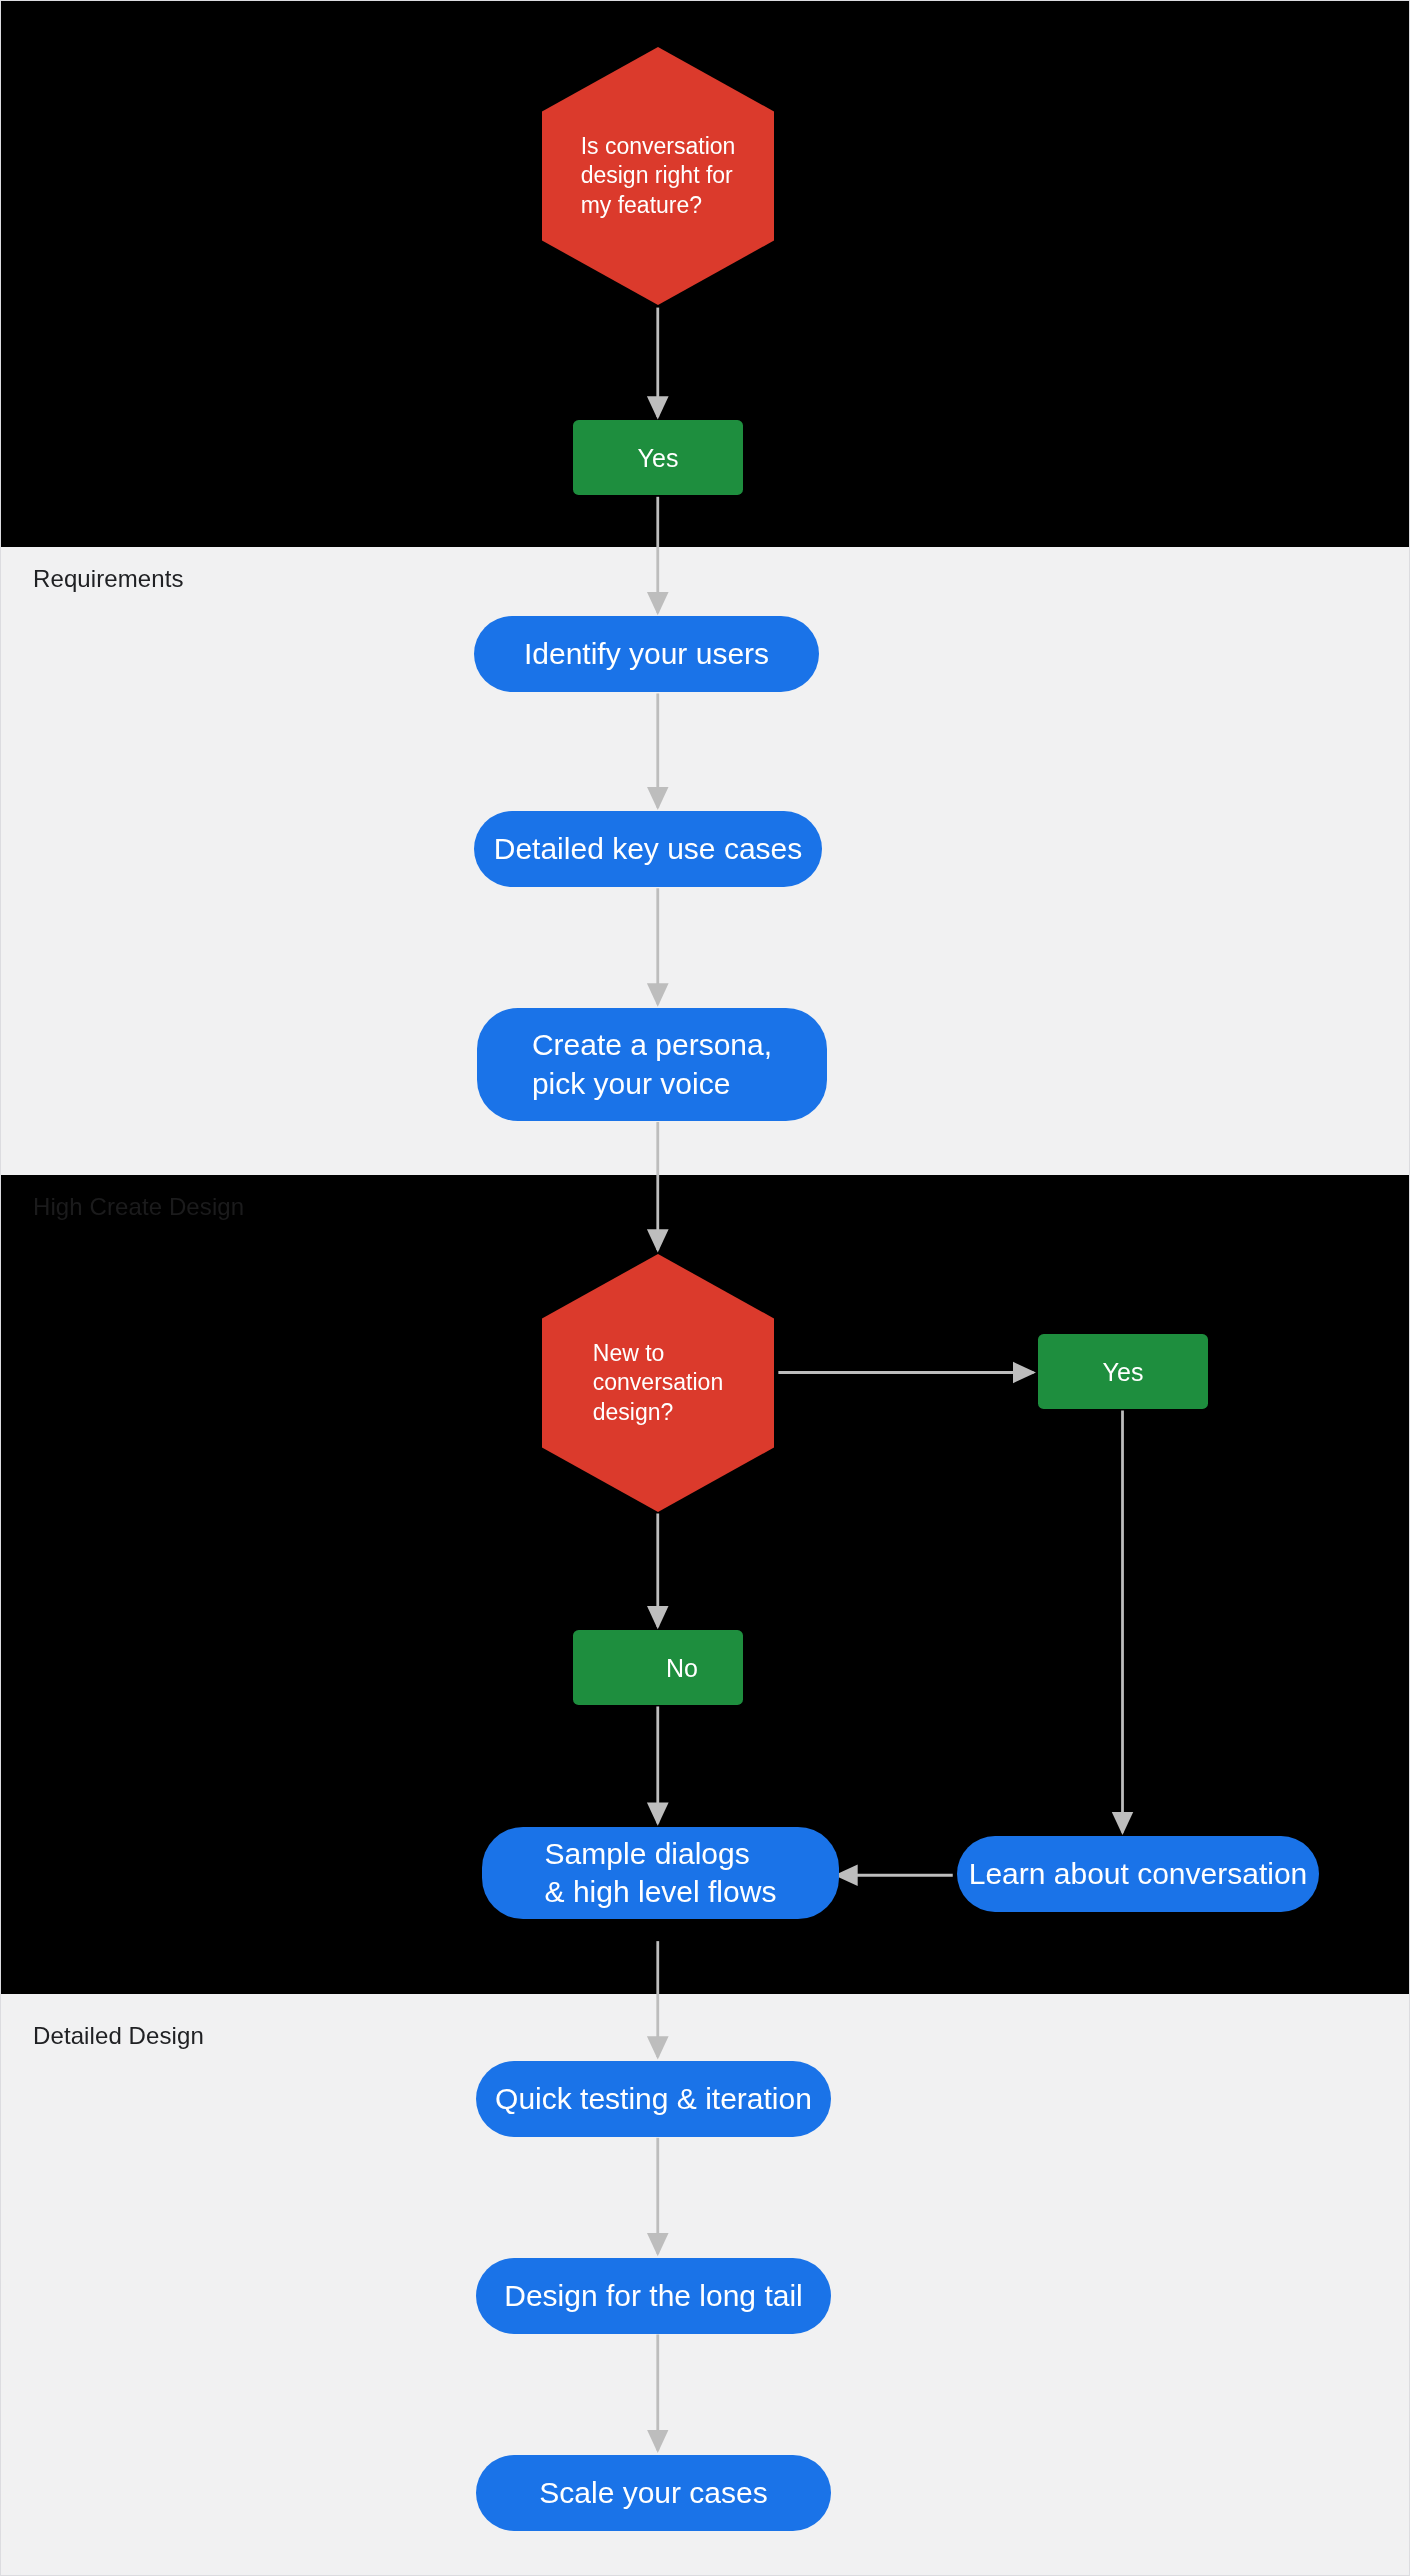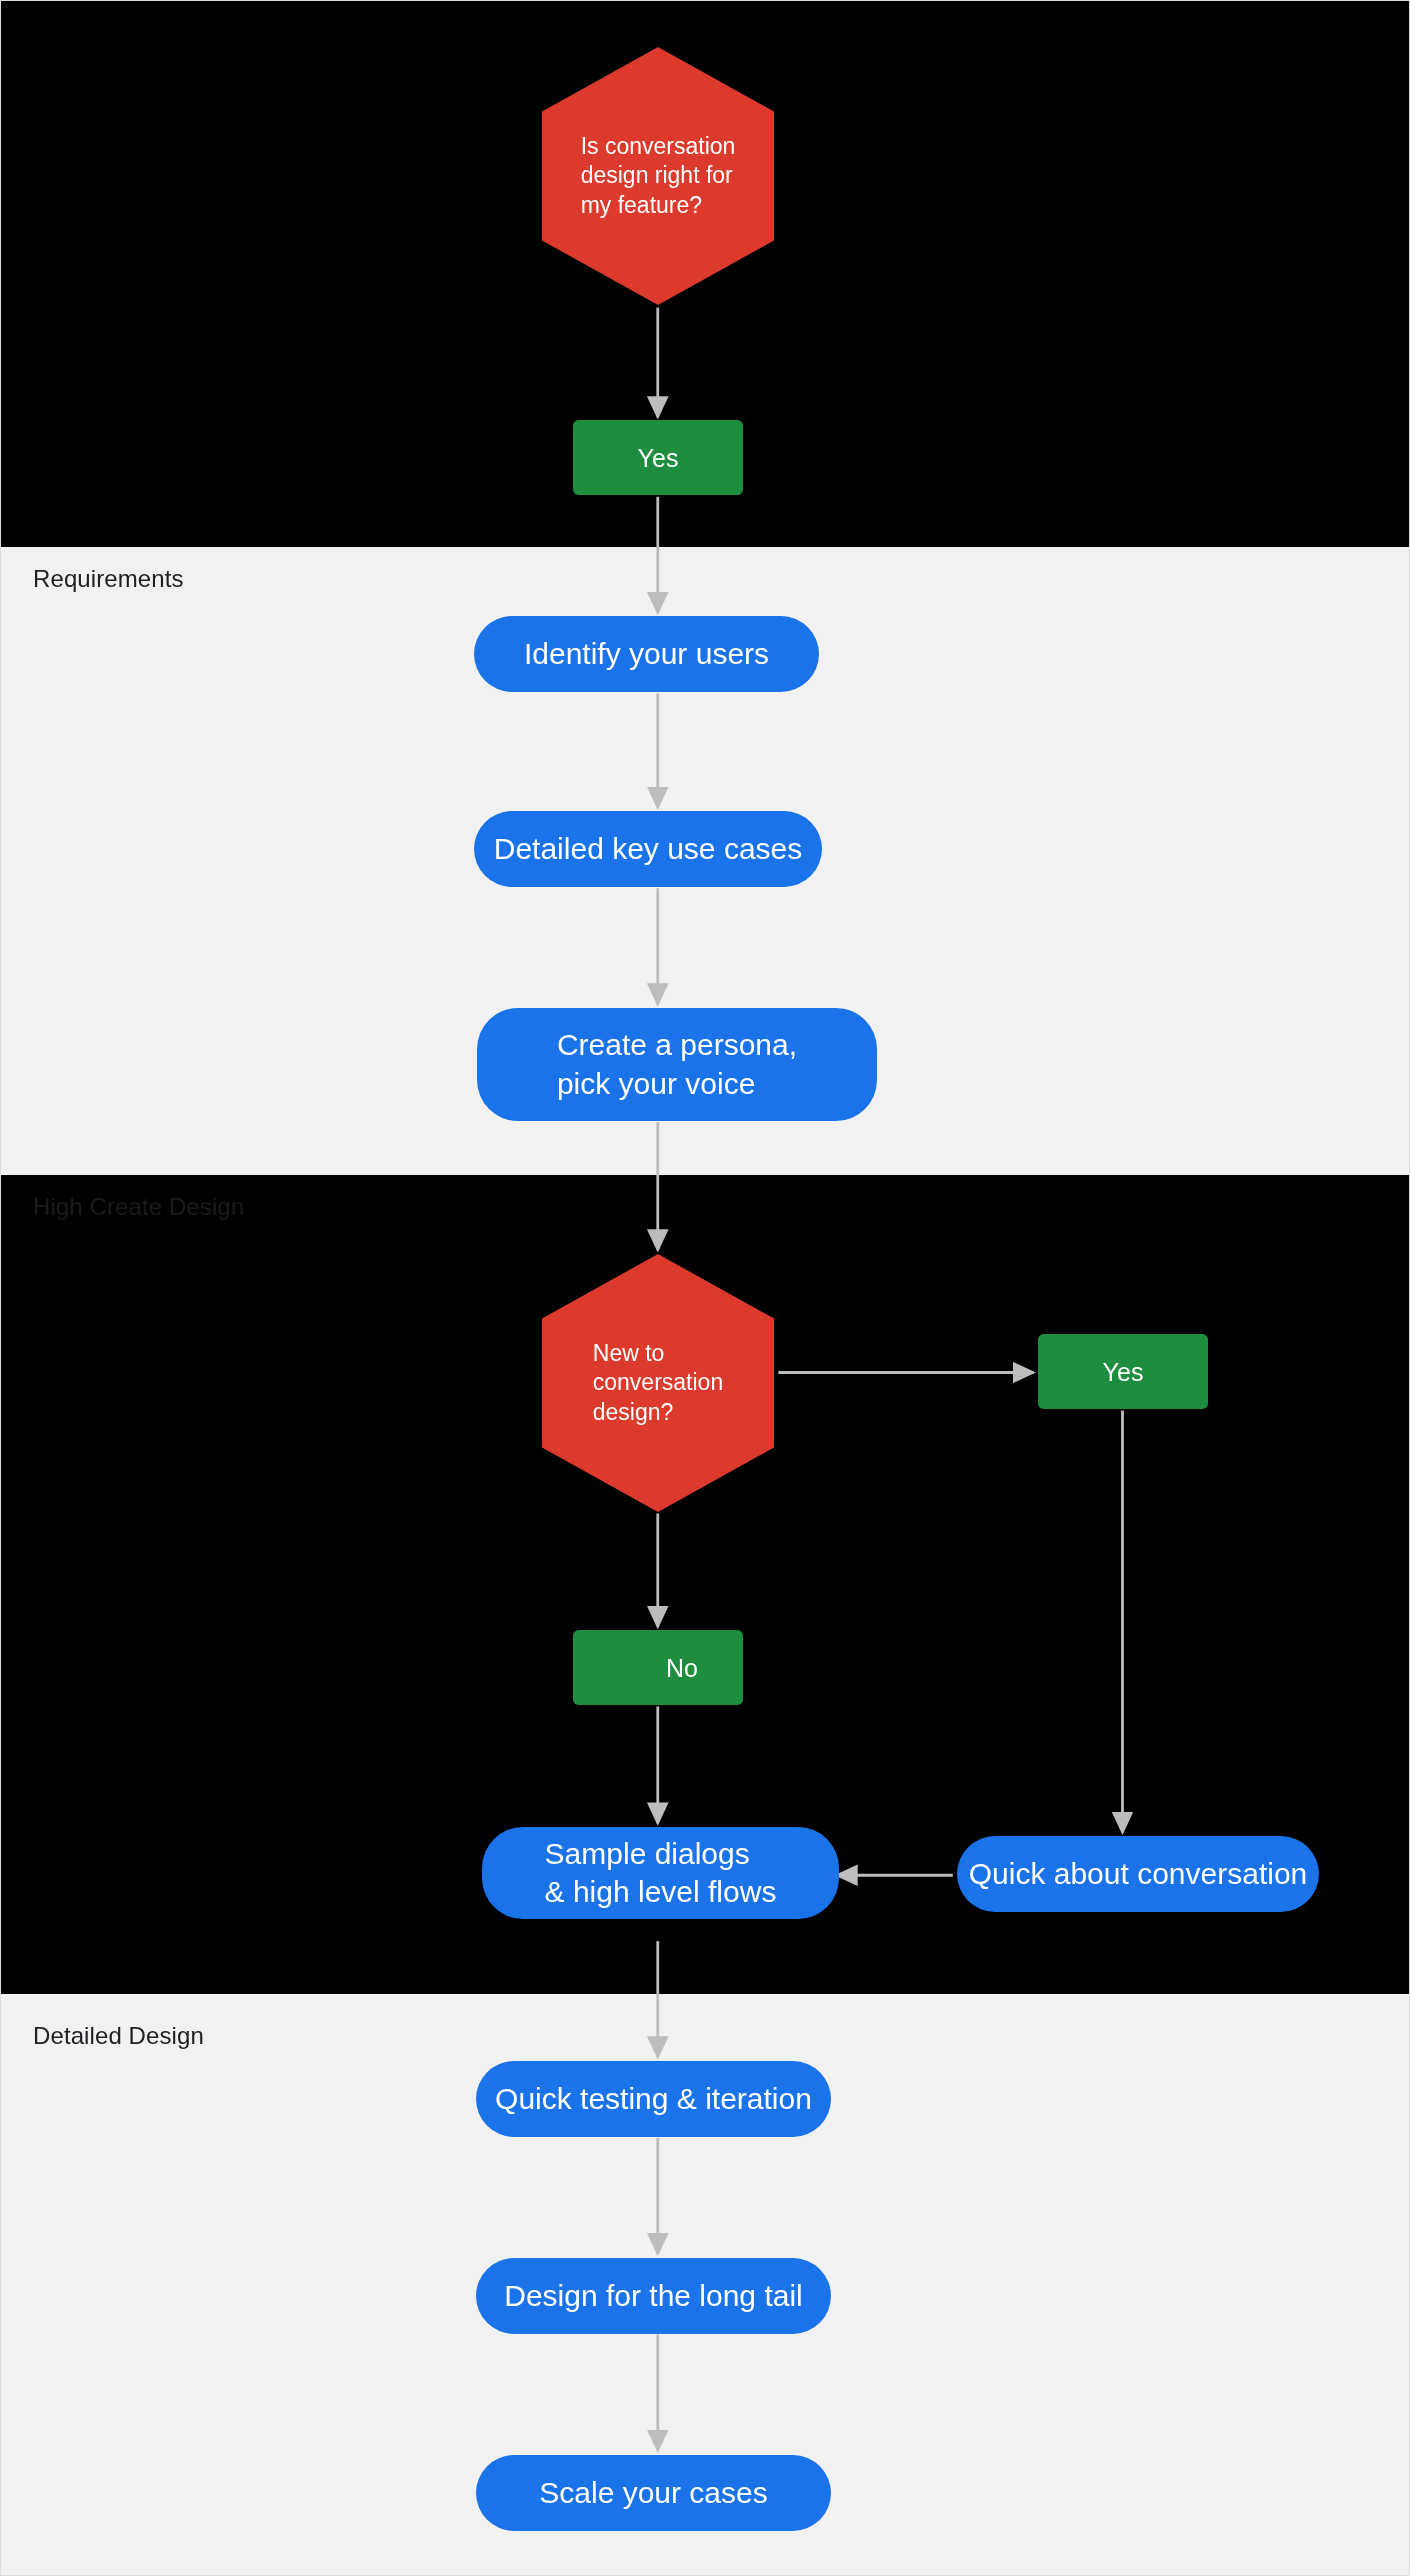--- a/index.html
+++ b/index.html
@@ -88,21 +88,21 @@
   #node-no-1  { left: 572px;  top: 1629px; width: 170px; height: 75px; padding-left: 48px; }
 
   
   .pill-blue {
     background: #1a73e8;
     border-radius: 41px;
     font-size: 30px;
   }
   #node-identify-users   { left: 473px;  top: 615px;  width: 345px; height: 76px; }
   #node-key-use-cases    { left: 473px;  top: 810px;  width: 348px; height: 76px; }
-  #node-persona-voice    { left: 476px;  top: 1007px; width: 400px; height: 113px; }
+  #node-persona-voice    { left: 476px;  top: 1007px; width: 350px; height: 113px; }
   #node-sample-dialogs   { left: 473px;  top: 1826px; width: 357px; height: 92px; margin-left: 8px; }
   #node-learn-about      { left: 956px; top: 1835px; width: 362px; height: 76px; }
   #node-quick-testing    { left: 475px;  top: 2060px; width: 355px; height: 76px; }
   #node-long-tail        { left: 475px;  top: 2257px; width: 355px; height: 76px; }
   #node-scale-design     { left: 475px;  top: 2454px; width: 355px; height: 76px; }
 
   .node-label { display: block; }
 </style>
 </head>
 <body>
@@ -196,21 +196,21 @@
   </div>
 
   <div class="node pill-blue" id="node-sample-dialogs">
     <div>
       <span class="node-label">Sample dialogs</span>
       <span class="node-label">&amp; high level flows</span>
     </div>
   </div>
 
   <div class="node pill-blue" id="node-learn-about">
-    <span class="node-label">Quick about conversation</span>
+    <span class="node-label">Learn about conversation</span>
   </div>
 
   <div class="node pill-blue" id="node-quick-testing">
     <span class="node-label">Quick testing &amp; iteration</span>
   </div>
 
   <div class="node pill-blue" id="node-long-tail">
     <span class="node-label">Design for the long tail</span>
   </div>
 

